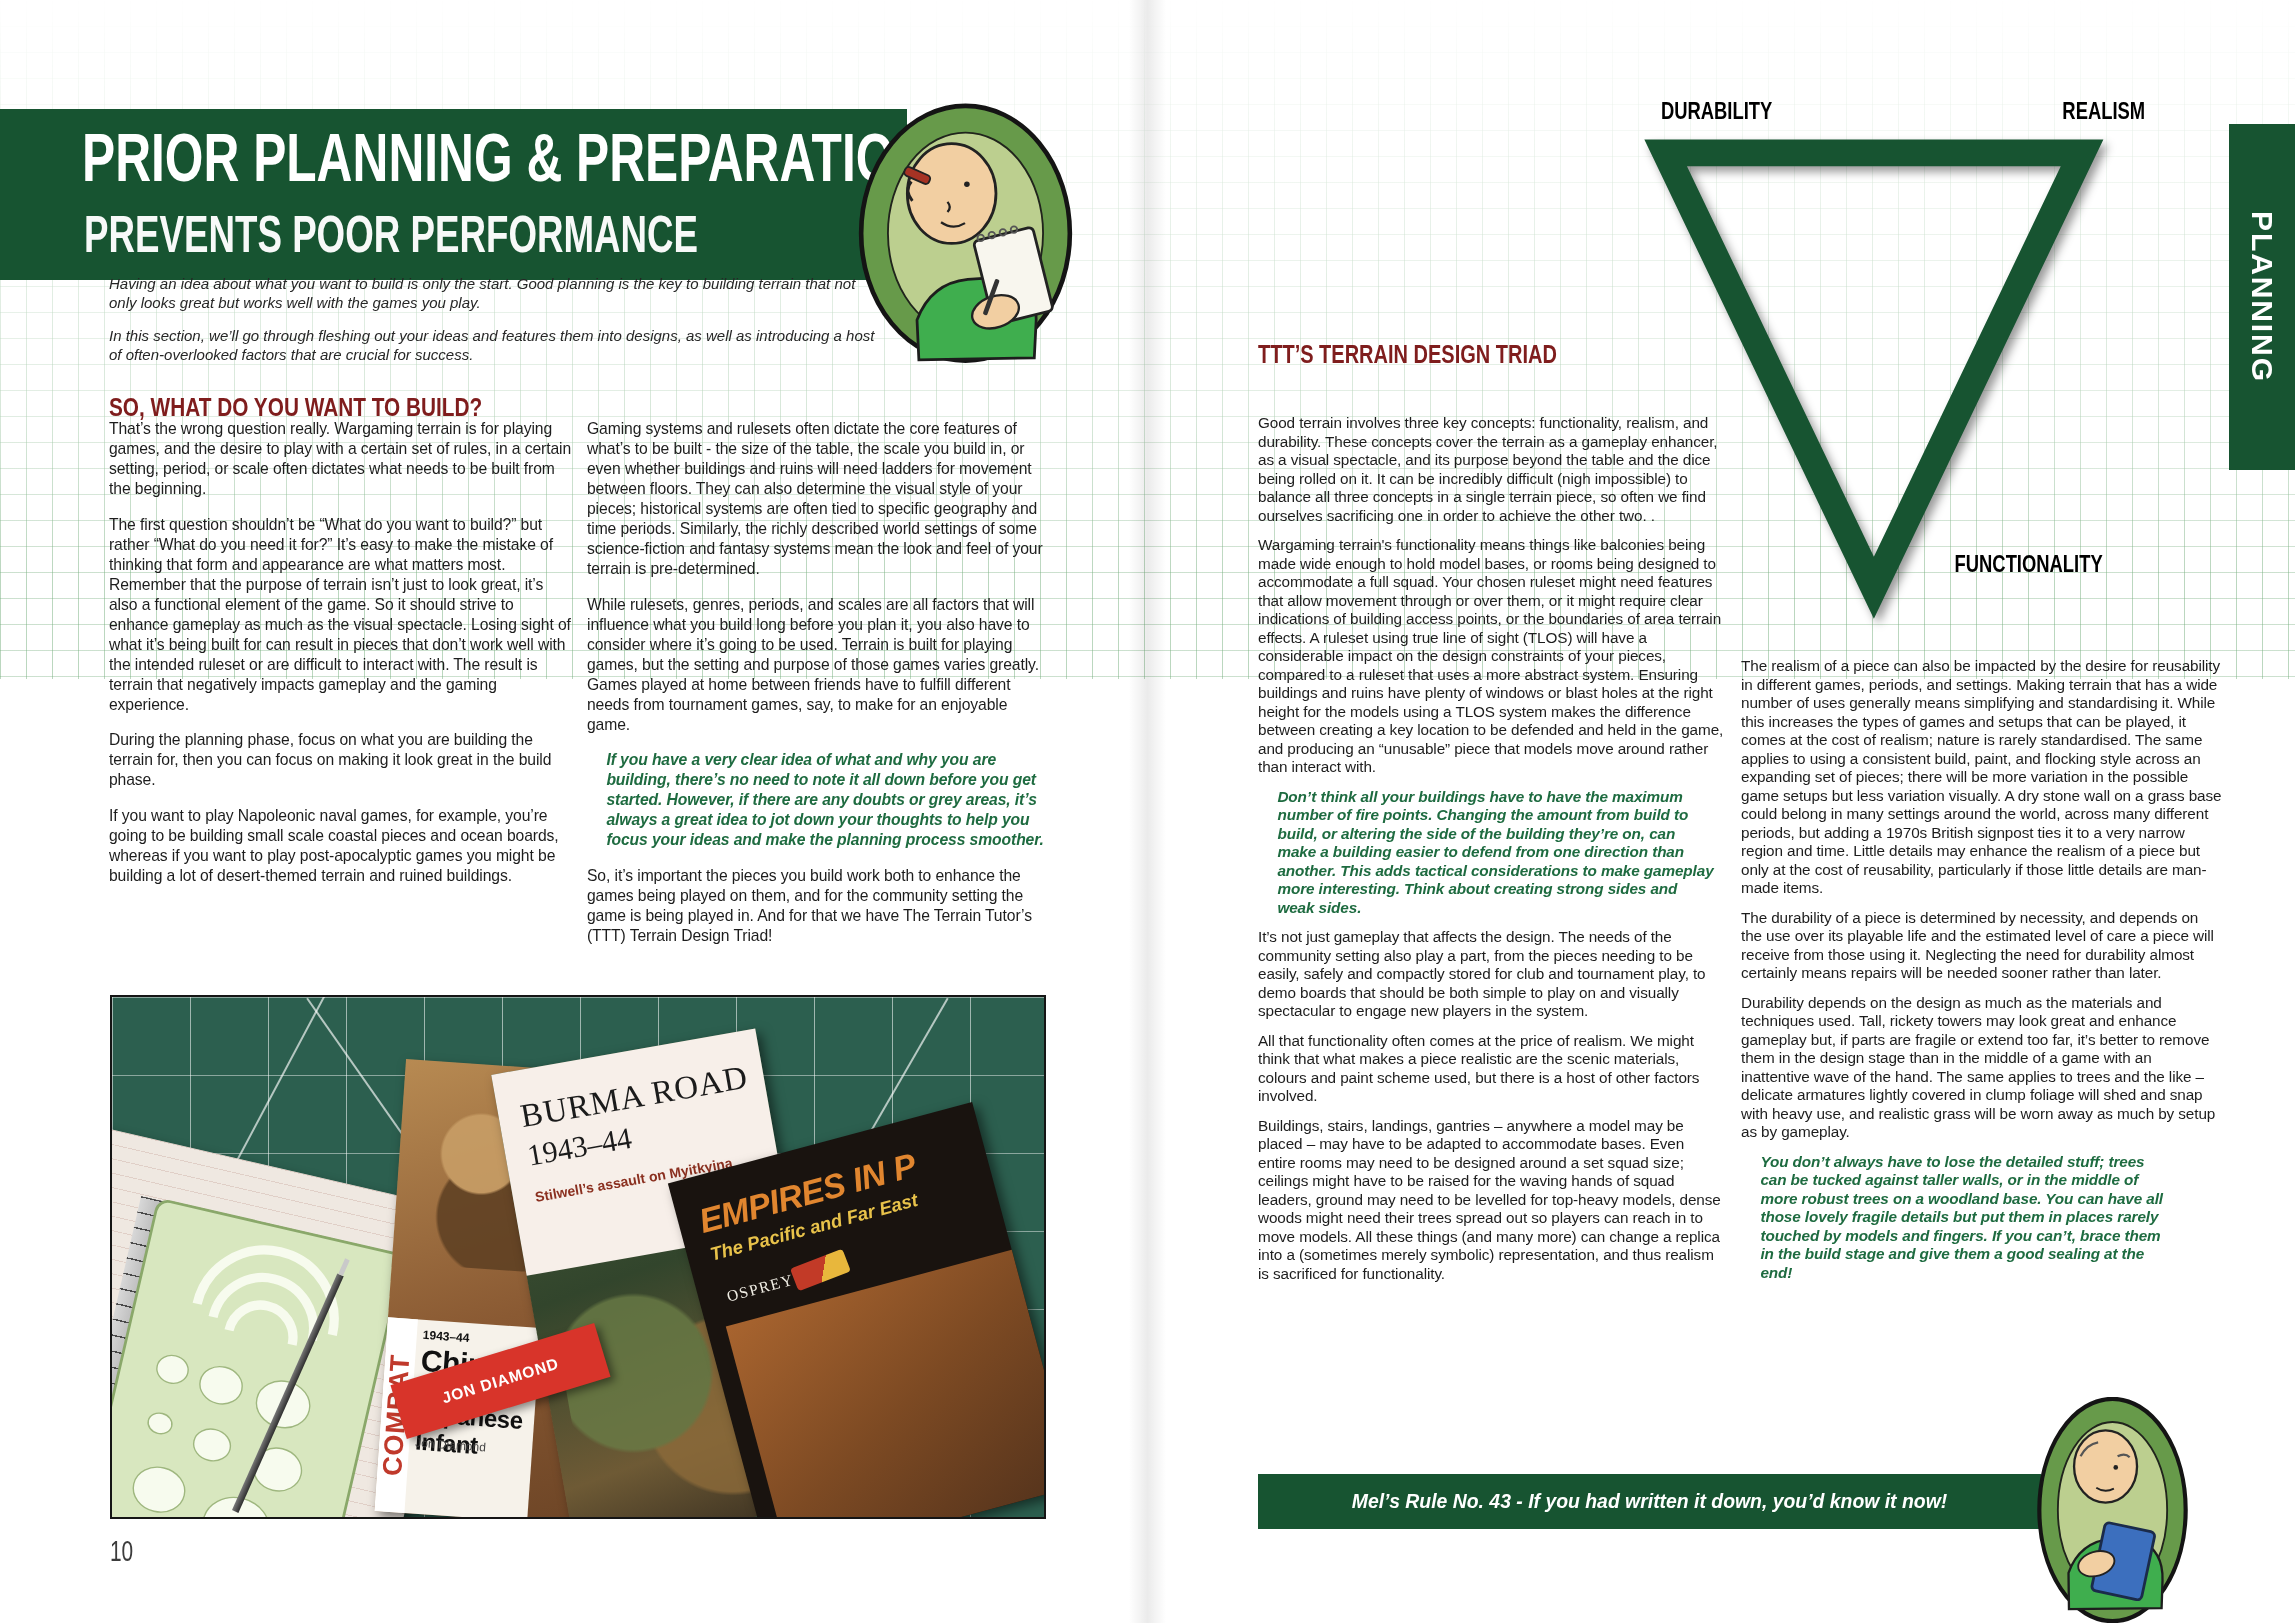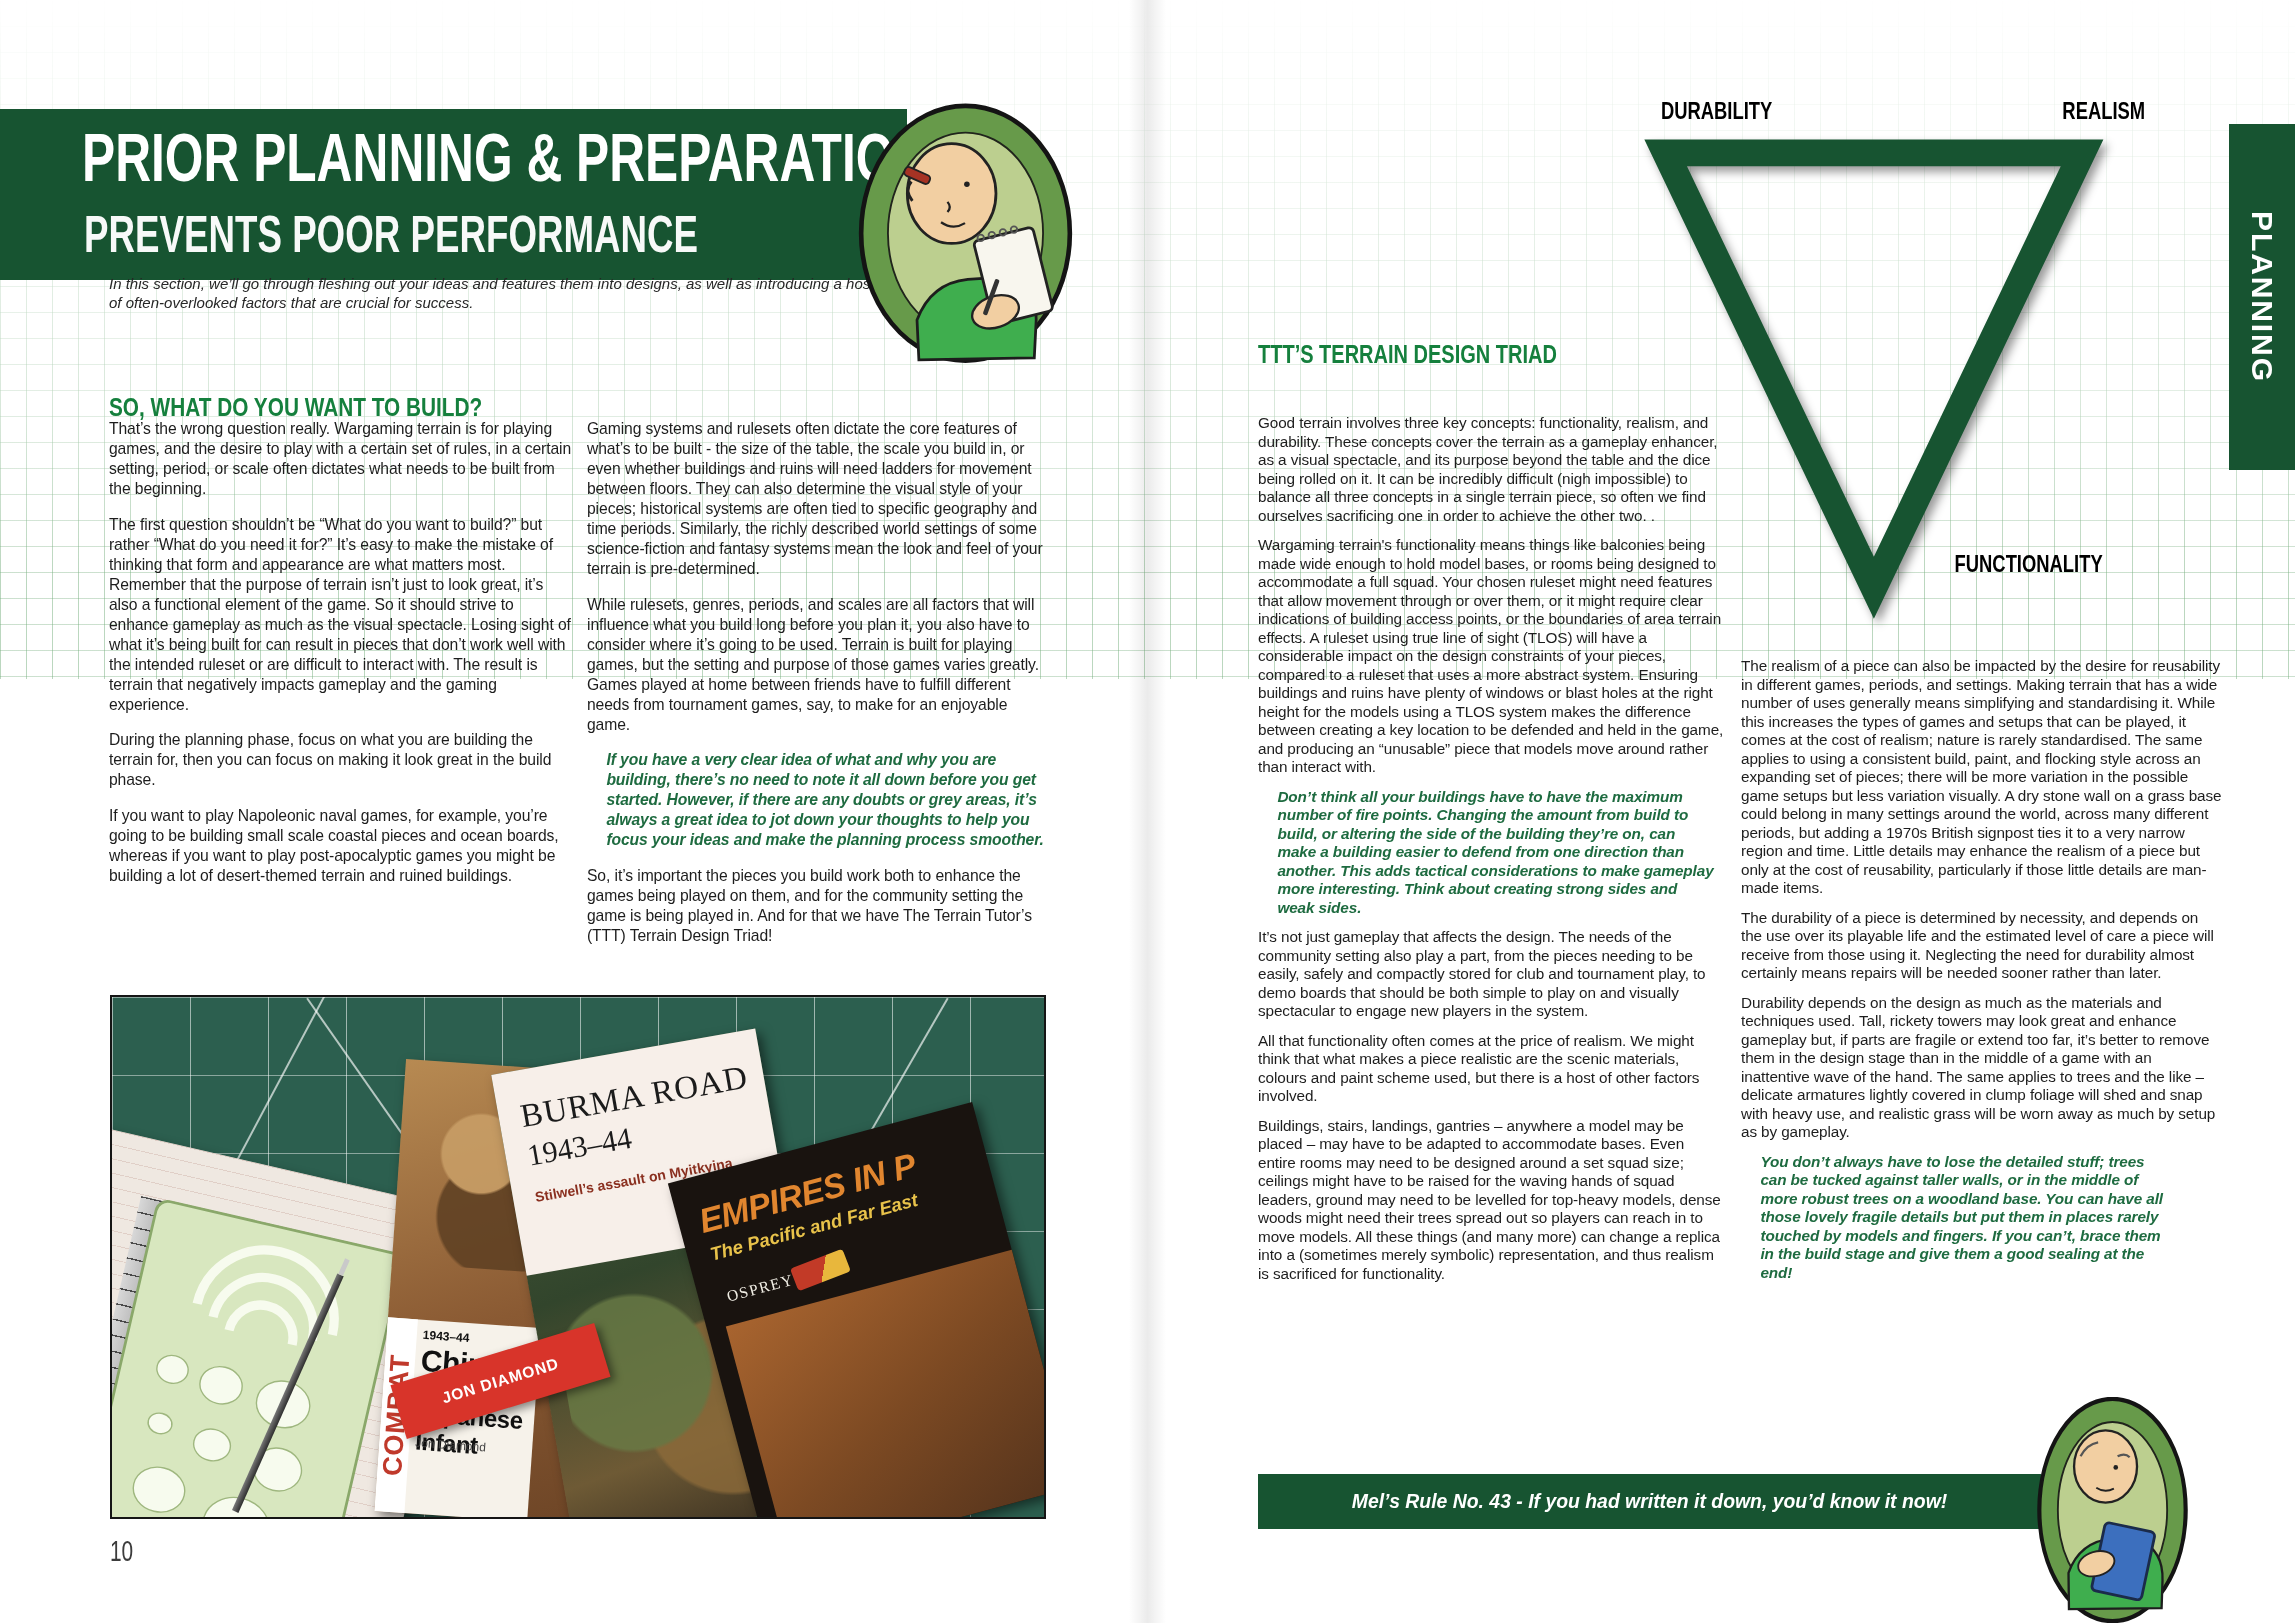--- a/index.html
+++ b/index.html
@@ -23,21 +23,21 @@
   
   #title-banner{left:0;top:109px;width:907px;height:171px;background:var(--green);z-index:3;}
   #title-line1{left:82px;top:121px;z-index:4;color:#fff;font-weight:bold;font-size:69px;line-height:74px;}
   #title-line2{left:84px;top:207px;z-index:4;color:#fff;font-weight:bold;font-size:51px;line-height:56px;opacity:.97;}
   .left-copy{font-size:15.7px;line-height:20px;letter-spacing:-0.1px;text-align:left;}
   .left-copy p{margin:0 0 15.7px 0;}
   .right-copy{font-size:15.3px;line-height:18.5px;letter-spacing:-0.1px;}
   .right-copy p{margin:0 0 11px 0;}
   .callout{color:var(--calloutGreen);font-style:italic;font-weight:600;margin-left:19.4px !important;width:calc(100% - 27px);}
 
-  .section-head{font-weight:bold;font-size:26px;color:#15803d;}
+  .section-head{font-weight:bold;font-size:26px;color:#7f1d1d;}
   .intro{font-style:italic;font-size:15px;line-height:19px;color:#262626;}
   .intro p{margin:0 0 14px 0;}
 
   
   #triad-svg{left:1610px;top:95px;z-index:2;}
   .triad-label{font-weight:bold;font-size:23px;color:#000000;z-index:3;}
 
   
   #planning-tab{left:2229px;top:124px;width:66px;height:346px;background:var(--green);z-index:3;
     display:flex;align-items:center;justify-content:center;}
@@ -110,20 +110,21 @@
         <circle cx="292" cy="286" r="7" fill="none"></circle>
       <circle cx="316" cy="280" r="7" fill="none"></circle>
         <circle cx="340" cy="274" r="7" fill="none"></circle>
     </g>
     <ellipse cx="300" cy="452" rx="52" ry="34" transform="rotate(-18 300 452)" fill="#f2cfa2" stroke="#222" stroke-width="5"></ellipse>
     <rect x="300" y="380" width="10" height="82" rx="4" transform="rotate(20 300 380)" fill="#333"></rect>
   </svg>
 </div>
 
 <div class="abs intro" style="left:109px;top:274px;width:768px;z-index:3;">
+  <p>Having an idea about what you want to build is only the start. Good planning is the key to building terrain that not only looks great but works well with the games you play.</p>
   <p>In this section, we’ll go through fleshing out your ideas and features them into designs, as well as introducing a host of often-overlooked factors that are crucial for success.</p>
 </div>
 
 <div class="abs section-head" style="left:109px;top:392px;z-index:3;">
   <span class="cond80">SO, WHAT DO YOU WANT TO BUILD?</span>
 </div>
 
 <div class="abs left-copy" style="left:109px;top:419px;width:463px;z-index:3;">
   <p>That’s the wrong question really. Wargaming terrain is for playing games, and the desire to play with a certain set of rules, in a certain setting, period, or scale often dictates what needs to be built from the beginning.</p>
   <p>The first question shouldn’t be “What do you want to build?” but rather “What do you need it for?” It’s easy to make the mistake of thinking that form and appearance are what matters most. Remember that the purpose of terrain isn’t just to look great, it’s also a functional element of the game. So it should strive to enhance gameplay as much as the visual spectacle. Losing sight of what it’s being built for can result in pieces that don’t work well with the intended ruleset or are difficult to interact with. The result is terrain that negatively impacts gameplay and the gaming experience.</p>

